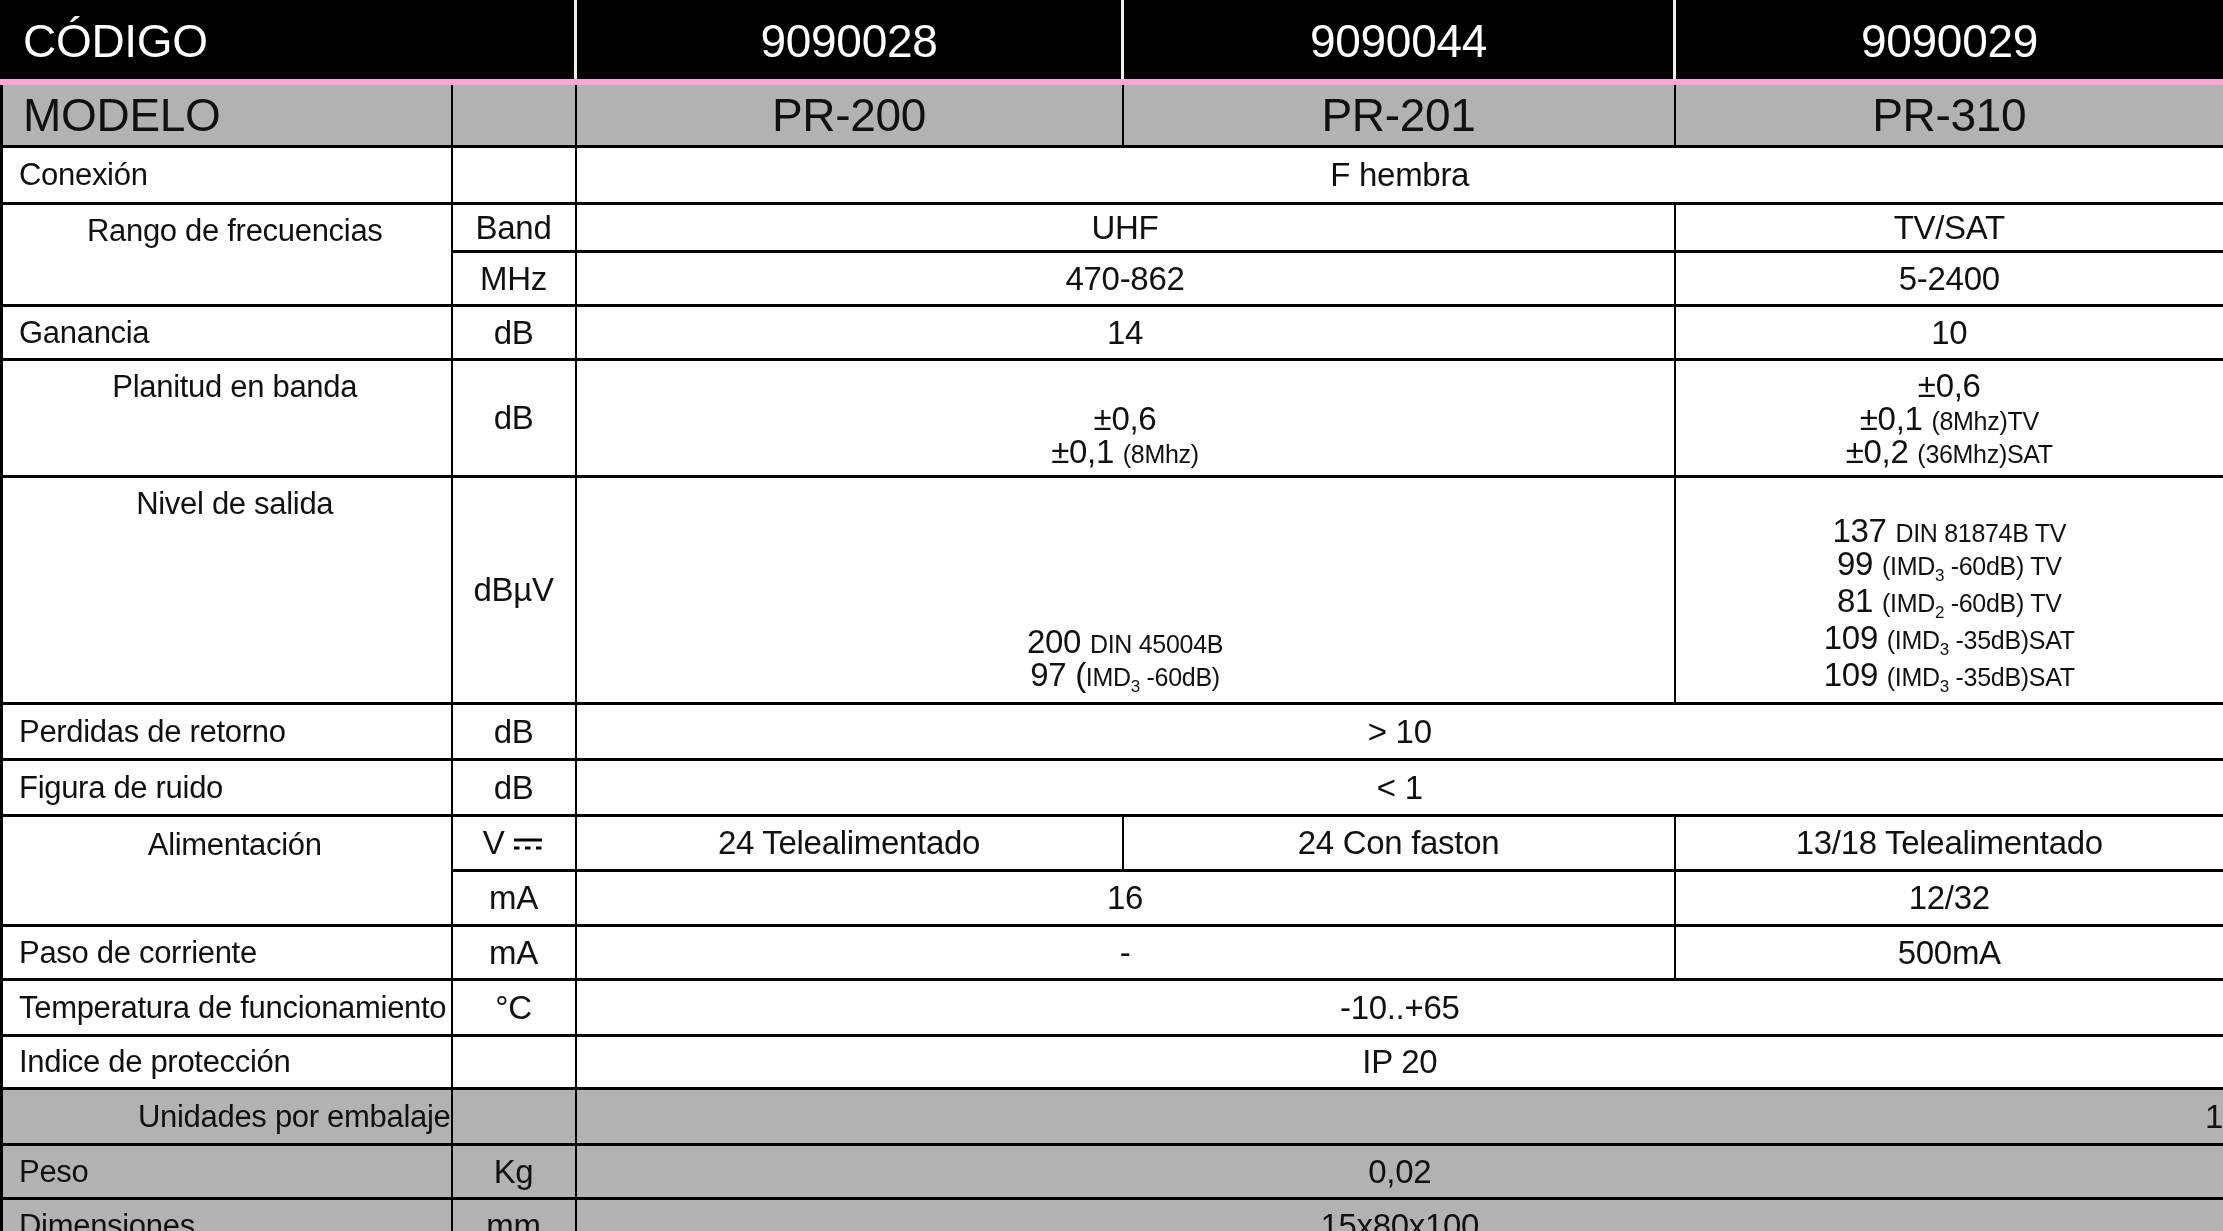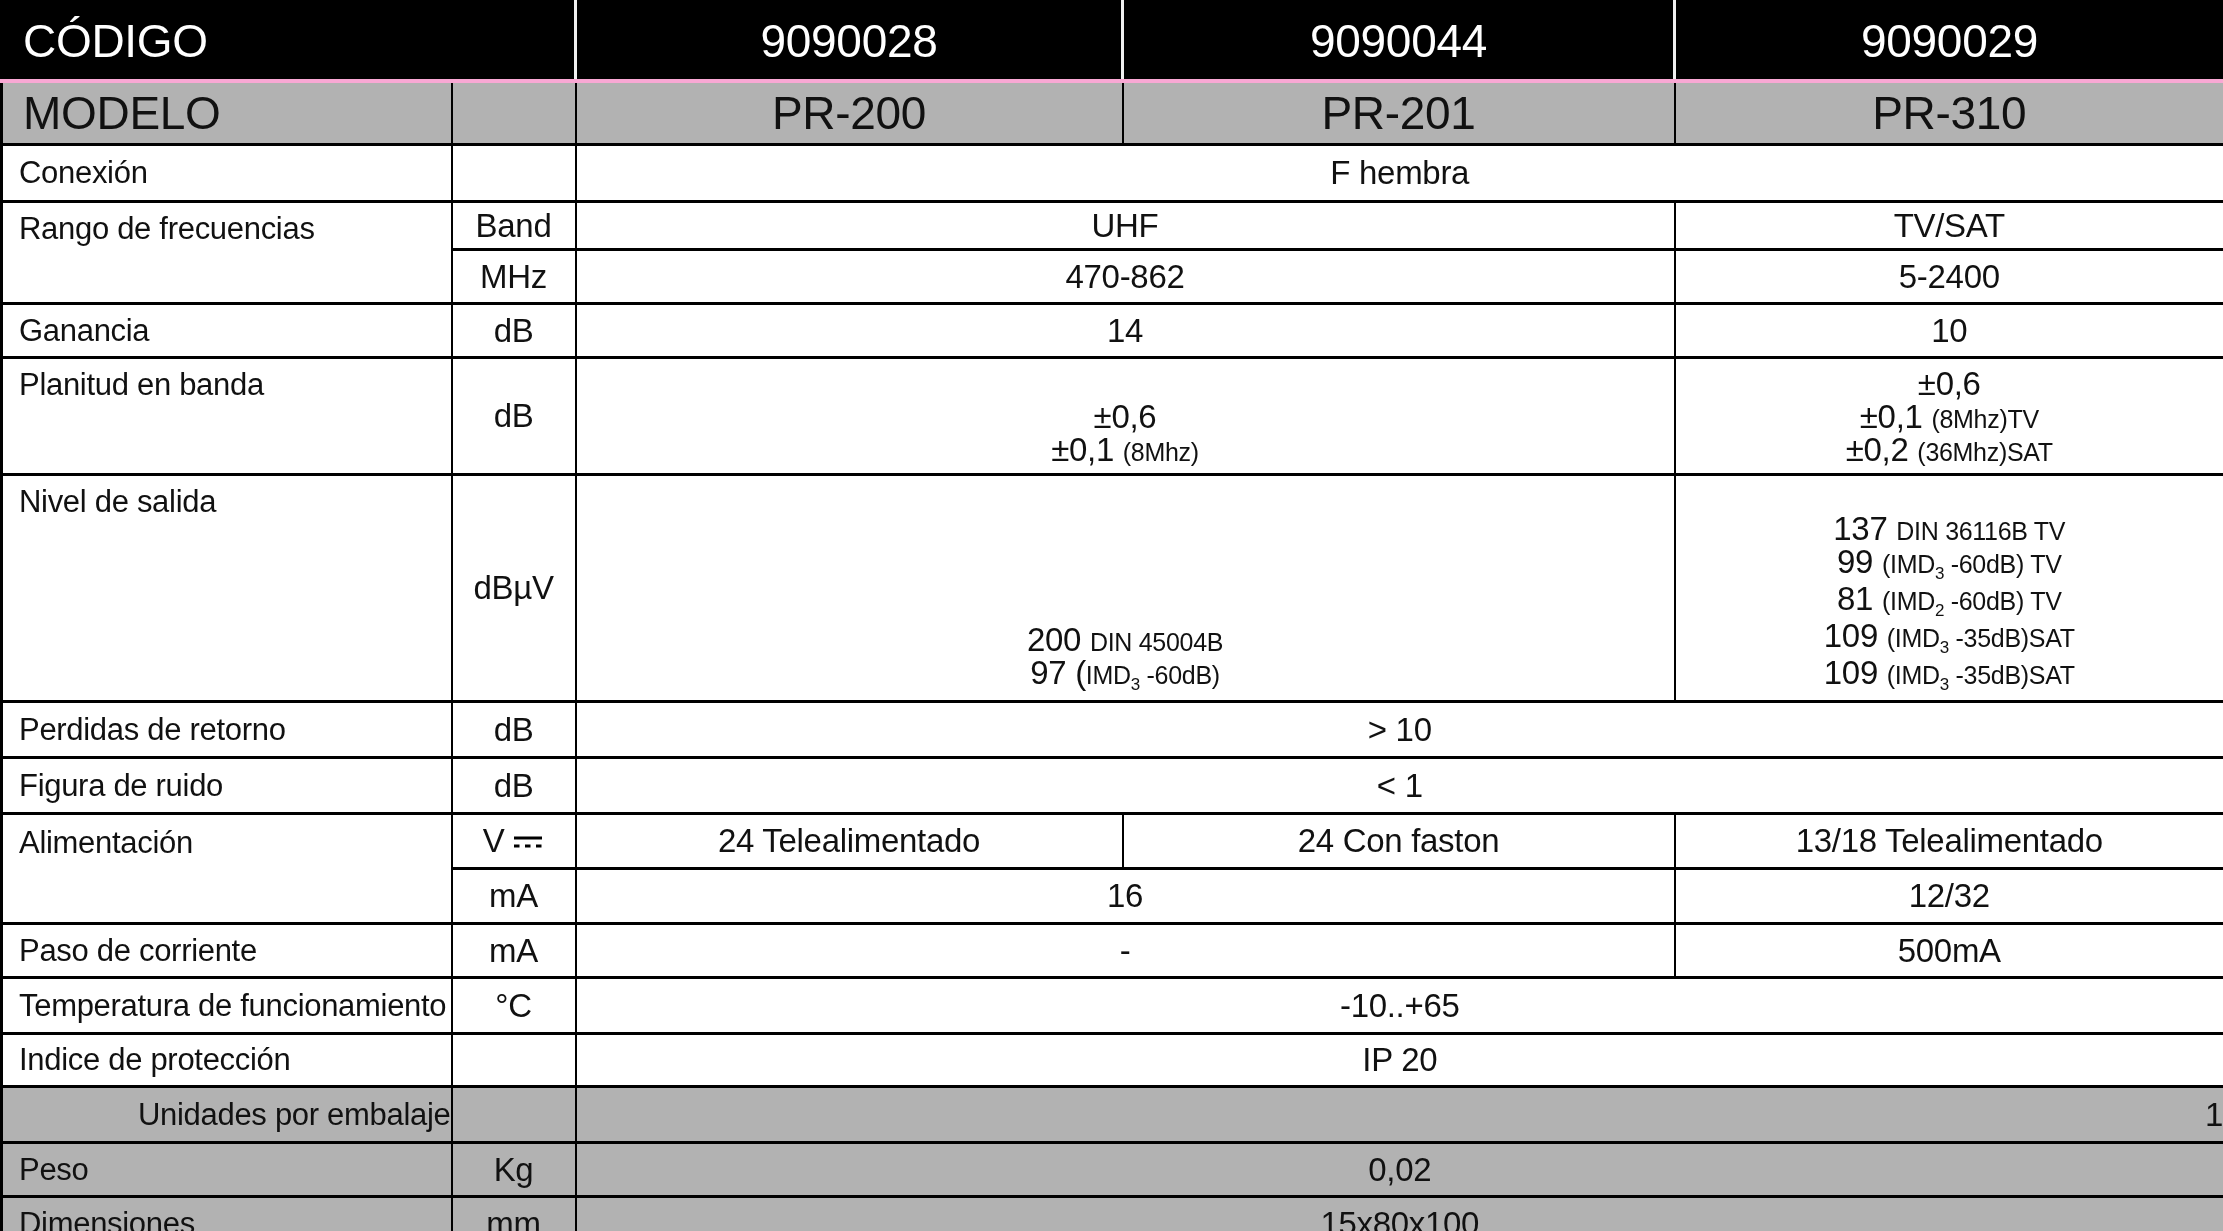--- a/index.html
+++ b/index.html
@@ -27,41 +27,41 @@
     text-align:center;
     font-size:33px;
     font-weight:normal;
     letter-spacing:-0.3px;
   }
   
   tr.code-row th{
     background:var(--c-header-bg);
     color:var(--c-header-fg);
     border:none;
-    border-bottom:4px solid #f9a8d4;
+    border-bottom:6px solid #f9a8d4;
     font-size:46px;
     height:76px;
   }
   tr.code-row th.code-sep{border-left:3px solid #f0f0f0;}
   tr.code-row th.cell-label{ text-align:left;padding-left:20px; }
   
   tr.model-row td{
     background:var(--c-gray);
     border-top:none;
     font-size:46px;
     height:60px;
   }
   tr.model-row td.cell-label{text-align:left;padding-left:20px;}
   tr.gray-row td{background:var(--c-gray);}
   .cell-label{
     text-align:left;
     padding-left:16px;
     font-size:31px;
   }
-  .v-top{vertical-align:top;}
+  .v-top{vertical-align:top;text-align:center;}
   .pt8{padding-top:8px;}
   .pt10{padding-top:10px;}
   
   tr.r-conexion td{height:54px;}
   tr.r-band td{height:45px;}
   tr.r-mhz td{height:51px;}
   tr.r-ganancia td{height:51px;}
   tr.r-planitud td{height:106px;}
   tr.r-nivel td{height:216px;}
   tr.r-perdidas td{height:53px;}
@@ -165,21 +165,21 @@
     <td class="cell-label v-top pt8">Nivel de salida</td>
     <td>dBµV</td>
     <td colspan="2">
           <div class="lines">
             <div class="line"><span class="seg-n">200 </span><span class="seg-s">DIN 45004B</span></div>
             <div class="line"><span class="seg-n">97 (</span><span class="seg-s">IMD</span><span class="seg-b">3</span><span class="seg-s"> -60dB)</span></div>
           </div>
         </td>
     <td>
           <div class="lines">
-            <div class="line"><span class="seg-n">137 </span><span class="seg-s">DIN 36116B TV</span></div>
+            <div class="line"><span class="seg-n">137 </span><span class="seg-s">DIN 81874B TV</span></div>
             <div class="line"><span class="seg-n">99 </span><span class="seg-s">(IMD</span><span class="seg-b">3</span><span class="seg-s"> -60dB) TV</span></div>
             <div class="line"><span class="seg-n">81 </span><span class="seg-s">(IMD</span><span class="seg-b">2</span><span class="seg-s"> -60dB) TV</span></div>
             <div class="line"><span class="seg-n">109 </span><span class="seg-s">(IMD</span><span class="seg-b">3</span><span class="seg-s"> -35dB)SAT</span></div>
             <div class="line"><span class="seg-n">109 </span><span class="seg-s">(IMD</span><span class="seg-b">3</span><span class="seg-s"> -35dB)SAT</span></div>
           </div>
         </td>
   </tr>
 
   <tr class="r-perdidas">
     <td class="cell-label">Perdidas de retorno</td>

